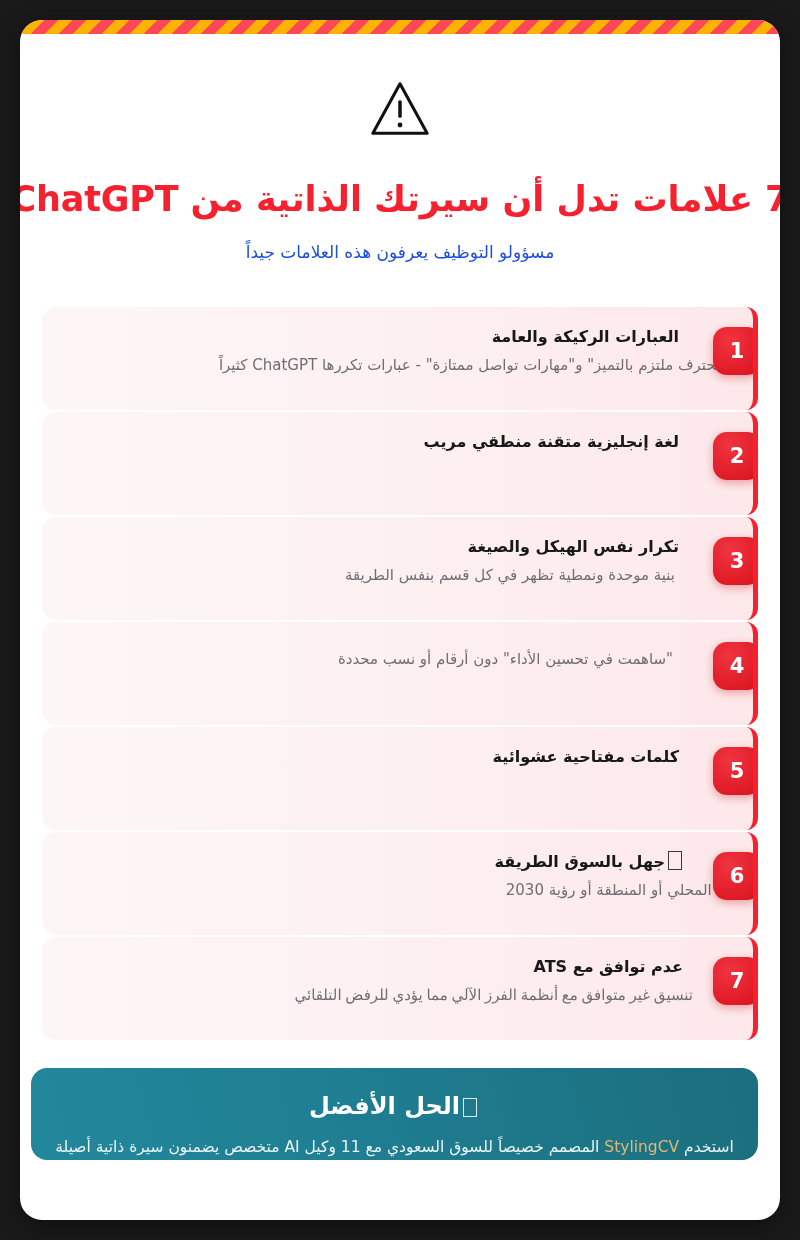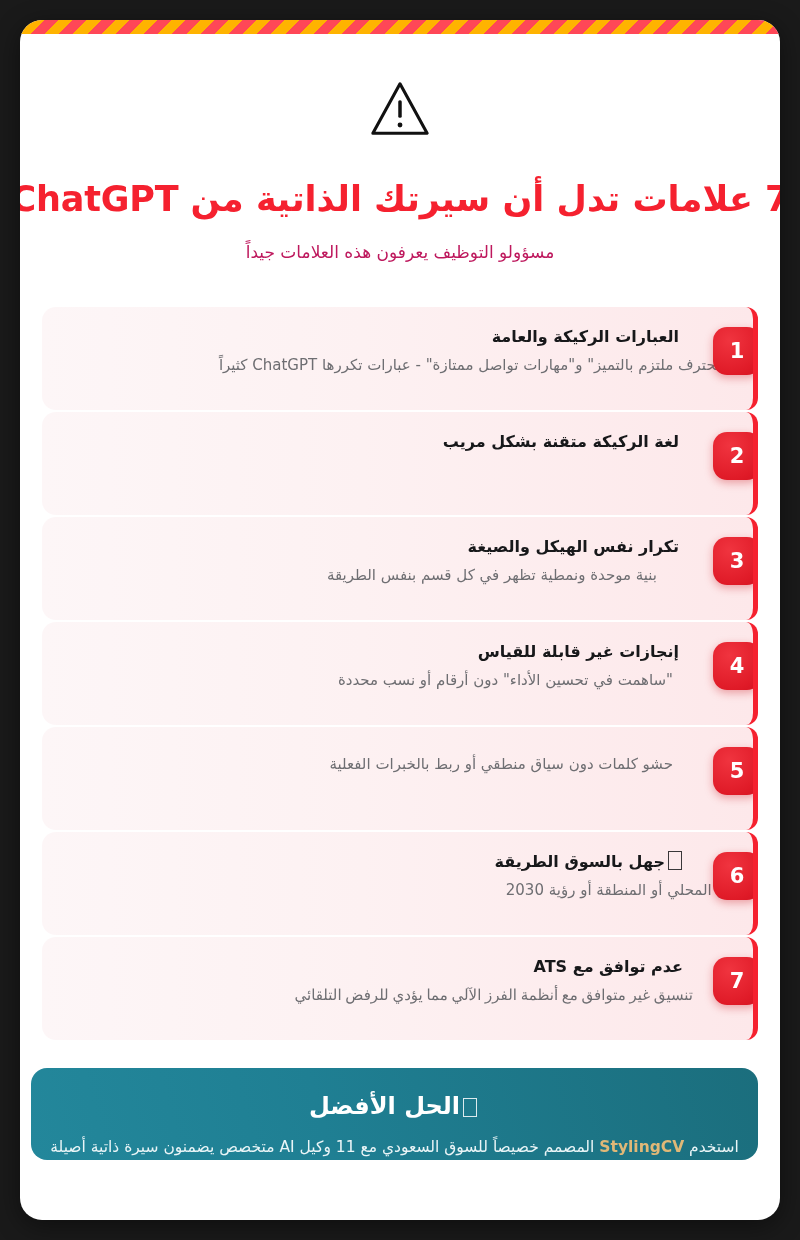--- a/index.html
+++ b/index.html
@@ -74,21 +74,21 @@
     text-align: center;
     letter-spacing: -0.2px;
     
     margin: 0 -120px;
     direction: rtl;
   }
 
   .poster-subtitle {
     margin-top: 20px;
     font-size: 17px;
-    color: #be185d;
+    color: #1d4ed8;
     font-weight: normal;
     white-space: nowrap;
   }
 
   
   .signs {
     margin: 45px 22px 0 22px;
   }
 
   .sign-card {
@@ -134,21 +134,21 @@
     margin-top: 7px;
     font-size: 15px;
     color: #6e6e72;
     white-space: nowrap;
     line-height: 1.5;
   }
 
   
   .sign-card[data-index="0"] .sign-desc { margin-right: -52px; }
   .sign-card[data-index="1"] .sign-desc { margin-right: 8px; }
-  .sign-card[data-index="2"] .sign-desc { margin-right: 22px; text-align: right; }
+  .sign-card[data-index="2"] .sign-desc { margin-right: 4px; text-align: right; }
   .sign-card[data-index="3"] .sign-desc { margin-right: 6px; }
   .sign-card[data-index="4"] .sign-desc { margin-right: 6px; }
   .sign-card[data-index="5"] .sign-desc { margin-right: -120px; }
   .sign-card[data-index="6"] .sign-desc { margin-right: -14px; font-family: Liberation Serif, serif; }
 
   .sign-card[data-index="5"] .sign-title { margin-right: -6px; }
   .sign-card[data-index="6"] .sign-title { margin-right: -4px; }
 
   
   .tofu {
@@ -183,21 +183,21 @@
     margin-top: 18px;
     font-size: 15.5px;
     color: #eaf5f7;
     white-space: nowrap;
     margin-left: -160px;
     margin-right: -160px;
   }
 
   .brand {
     color: #e0b877;
-    font-weight: bold;
+    font-weight: normal;
   }
 </style>
 </head>
 <body>
 
 <div class="stage">
   <div class="poster">
 
     <div class="hazard-band" style="--stripe-a: #ff4757; --stripe-b: #ffb300;"></div>
 
@@ -215,38 +215,37 @@
     <div class="signs">
 
       <div class="sign-card" data-index="0">
         <div class="sign-badge">1</div>
         <div class="sign-title">العبارات الركيكة والعامة</div>
         <div class="sign-desc">"محترف ملتزم بالتميز" و"مهارات تواصل ممتازة" - عبارات تكررها ChatGPT كثيراً</div>
       </div>
 
       <div class="sign-card" data-index="1">
         <div class="sign-badge">2</div>
-        <div class="sign-title">لغة الركيكة متقنة بشكل مريب</div>
+        <div class="sign-title">لغة إنجليزية متقنة منطقي مريب</div>
       </div>
 
       <div class="sign-card" data-index="2">
         <div class="sign-badge">3</div>
         <div class="sign-title">تكرار نفس الهيكل والصيغة</div>
         <div class="sign-desc">بنية موحدة ونمطية تظهر في كل قسم بنفس الطريقة</div>
       </div>
 
       <div class="sign-card" data-index="3">
         <div class="sign-badge">4</div>
-        <div class="sign-title">إنجازات غير قابلة للقياس</div>
         <div class="sign-desc">"ساهمت في تحسين الأداء" دون أرقام أو نسب محددة</div>
       </div>
 
       <div class="sign-card" data-index="4">
         <div class="sign-badge">5</div>
-        <div class="sign-desc">حشو كلمات دون سياق منطقي أو ربط بالخبرات الفعلية</div>
+        <div class="sign-title">كلمات مفتاحية عشوائية</div>
       </div>
 
       <div class="sign-card" data-index="5">
         <div class="sign-badge">6</div>
         <div class="sign-title"><span class="tofu"></span><span>جهل بالسوق الطريقة</span></div>
         <div class="sign-desc">لا ذكر للسوق المحلي أو المنطقة أو رؤية 2030</div>
       </div>
 
       <div class="sign-card" data-index="6">
         <div class="sign-badge">7</div>

